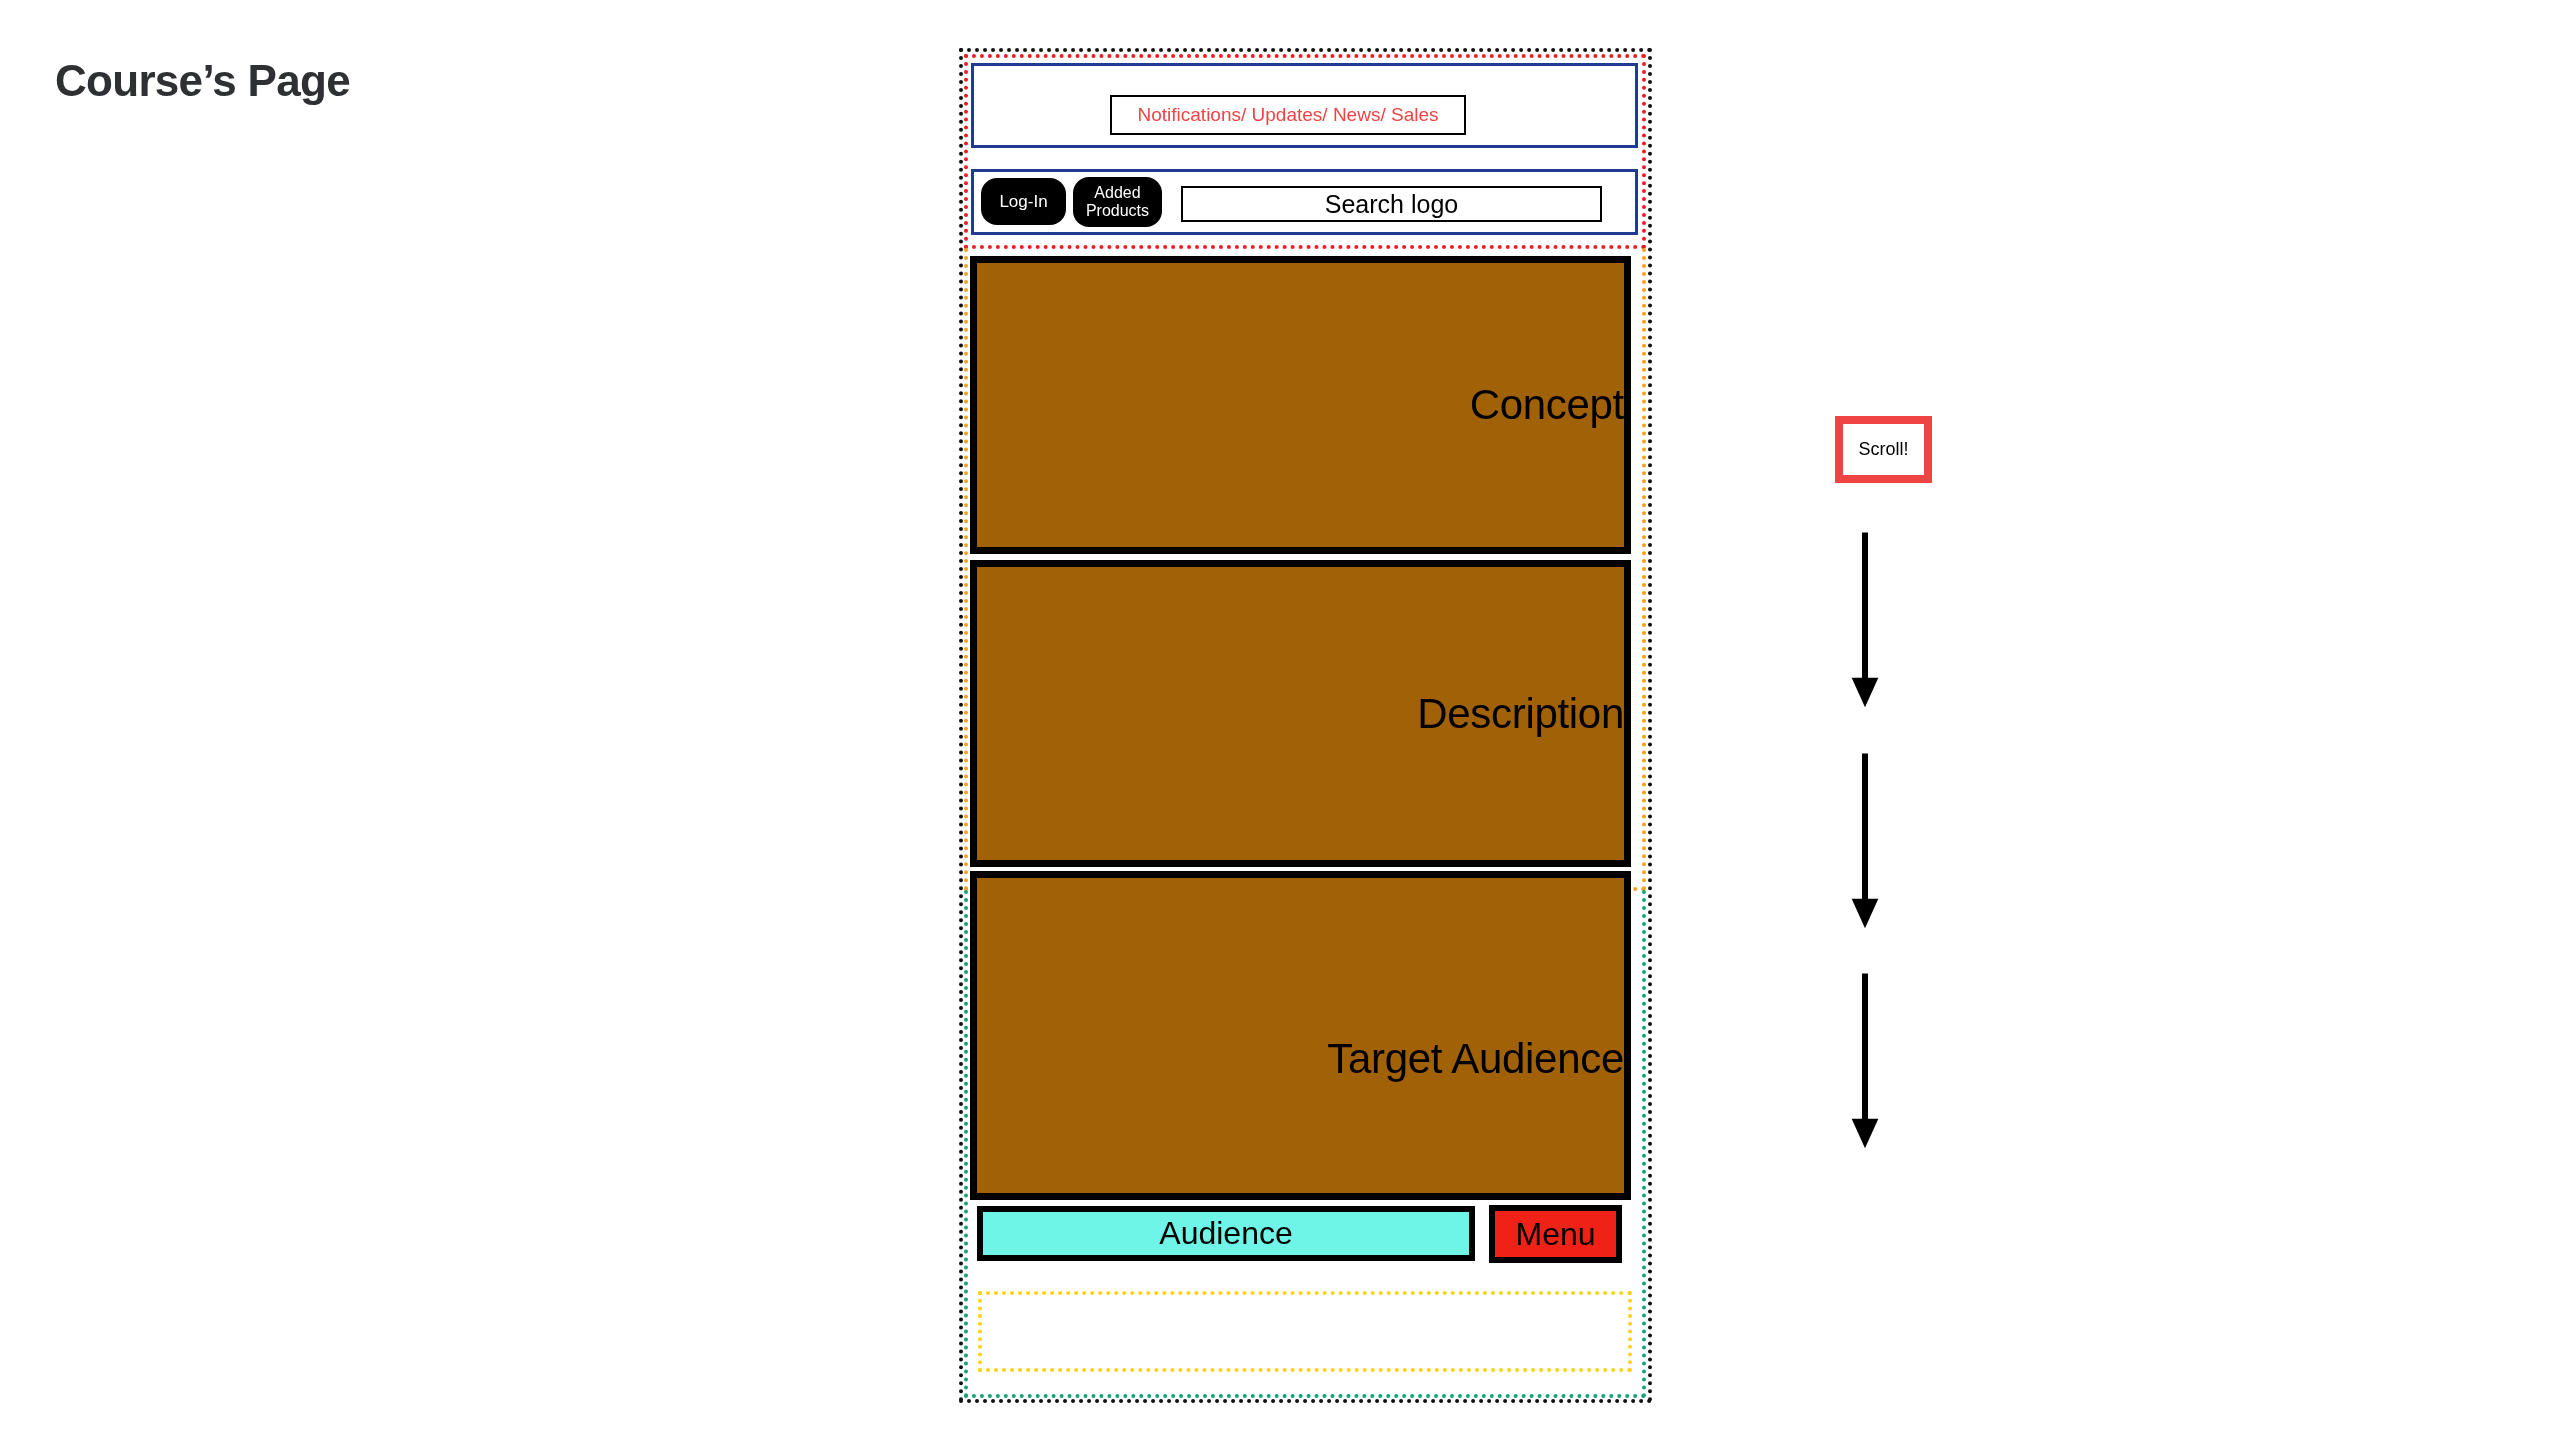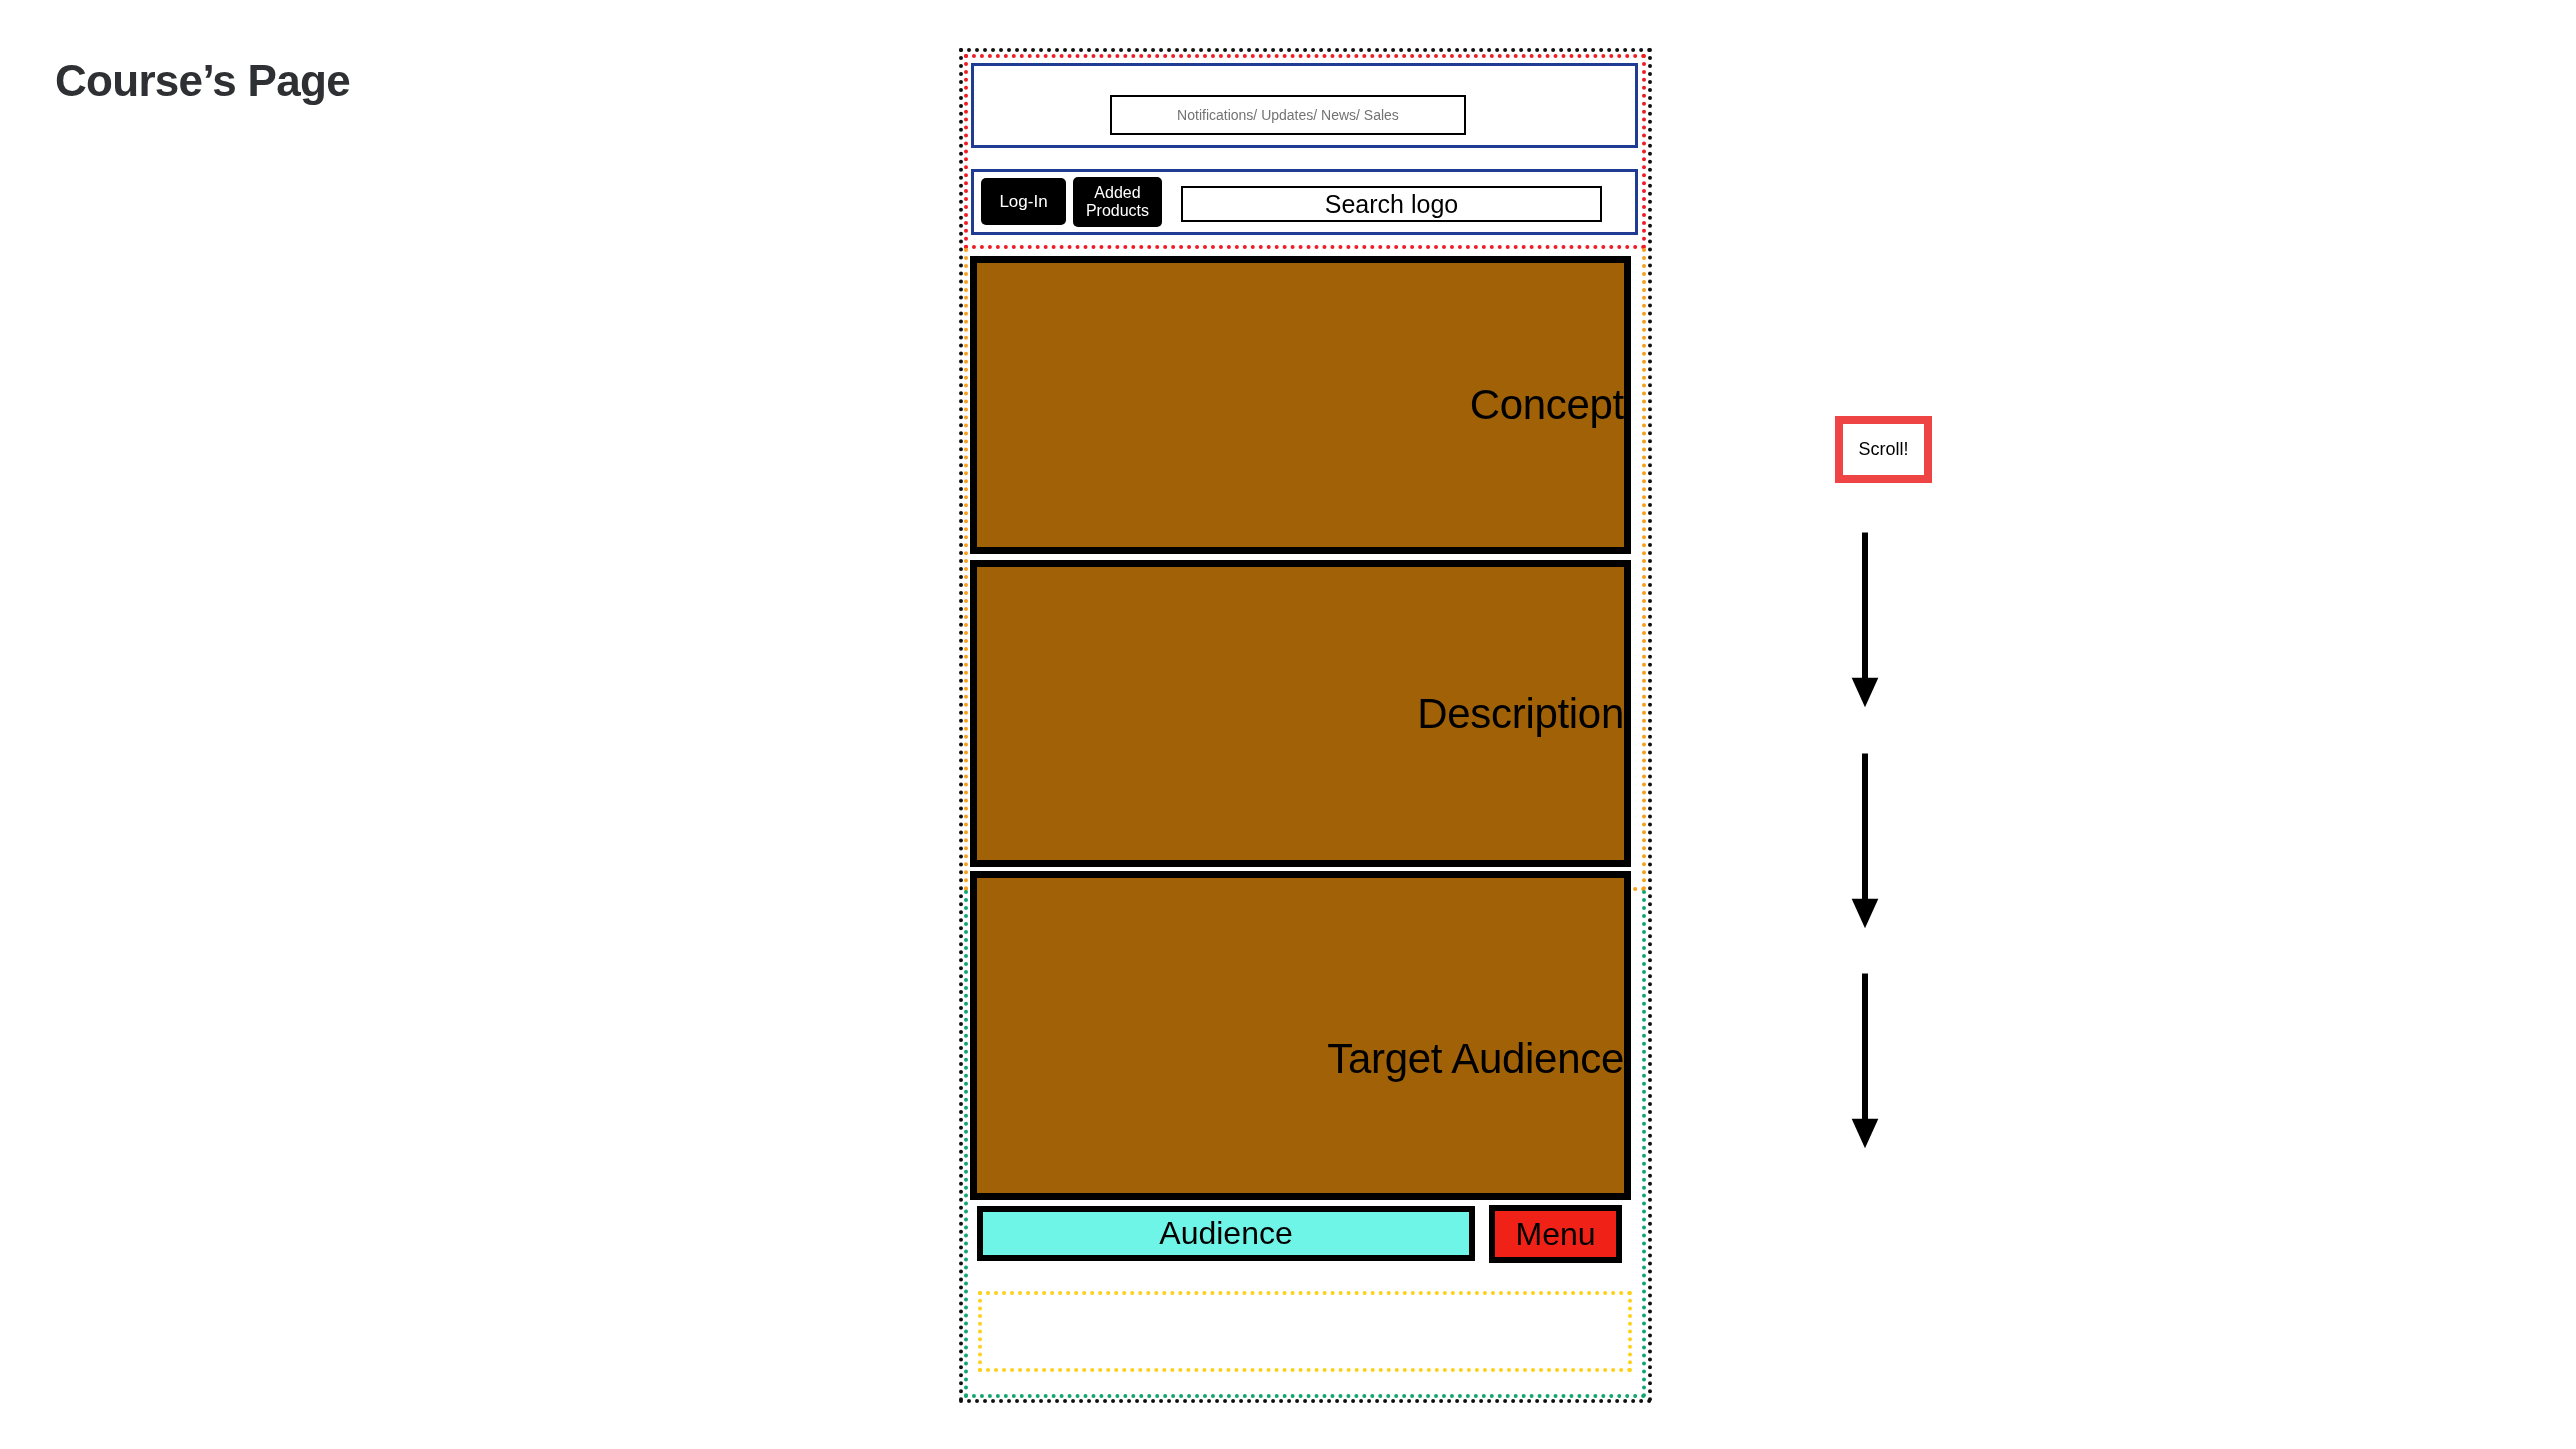--- a/index.html
+++ b/index.html
@@ -68,27 +68,27 @@
 
   
   #notif-box {
     position: absolute;
     left: 1110px; top: 95px;
     width: 356px; height: 40px;
     border: 2.7px solid #000000;
     background: #ffffff;
     display: flex; align-items: center; justify-content: center;
   }
-  #notif-text { font-size: 14px; color: #737373; white-space: nowrap; }
+  #notif-text { font-size: 19px; color: #ef4444; white-space: nowrap; }
 
   
   .dark-btn {
     position: absolute;
     background: #000000;
-    border-radius: 5px;
+    border-radius: 16px;
     color: #ffffff;
     display: flex; align-items: center; justify-content: center;
     text-align: center;
     line-height: 1.12;
   }
   #btn-login   { left: 981px; top: 178px; width: 85px; height: 47px; font-size: 17px; }
   #btn-added   { left: 1073px; top: 177px; width: 89px; height: 50px; font-size: 16px; }
 
   
   #search-box {

